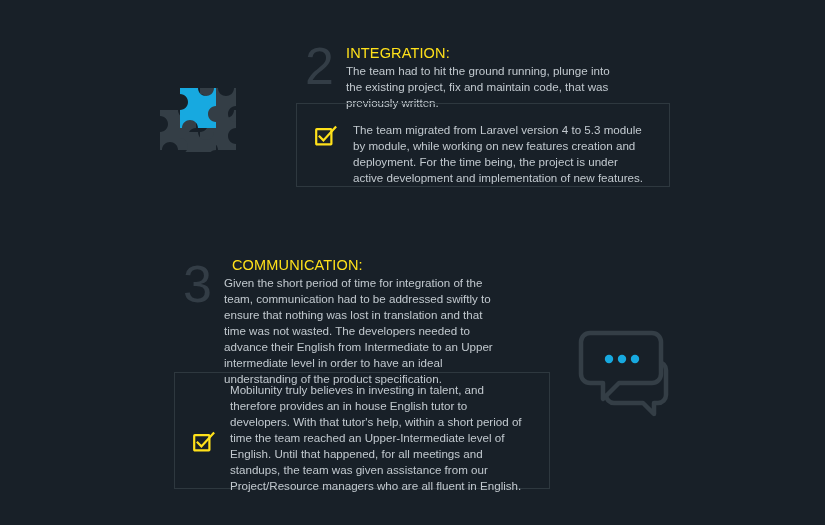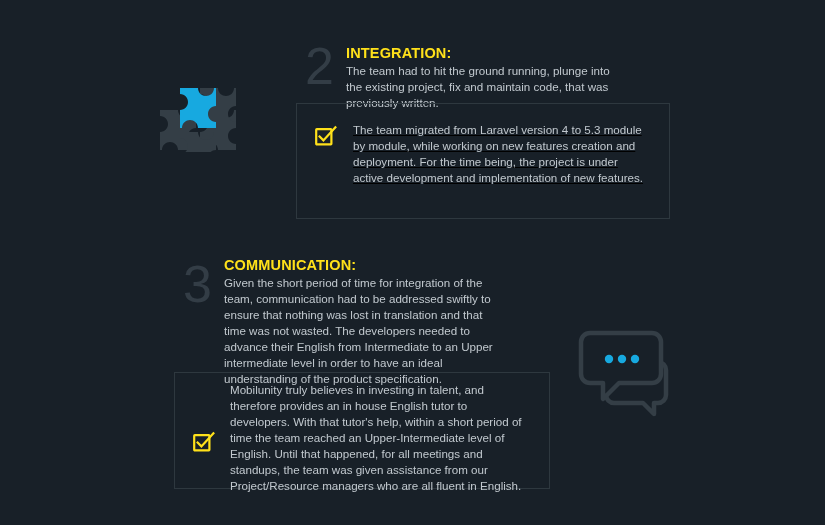--- a/index.html
+++ b/index.html
@@ -31,21 +31,21 @@
     color: #333d46;
     line-height: 1;
     letter-spacing: 0px;
     user-select: none;
   }
 
   
   .sect-title {
     color: #ffe11a;
     font-size: 14.5px;
-    font-weight: bold;
+    font-weight: normal;
     letter-spacing: 0.15px;
     line-height: 1.2;
     margin: 0 0 3px 0;
   }
 
   
   .sect-body {
     color: #c2c9cf;
     font-size: 11.6px;
     line-height: 16px;
@@ -120,21 +120,21 @@
       </g>
     </svg>
   </div>
 
   <div class="abs step-num" style="left:305px; top:40px; width:40px;">2</div>
 
   <div class="abs sect-title" style="left:346px; top:45px; width:330px;">INTEGRATION:</div>
 
   <div class="abs sect-body" style="left:346px; top:63px; width:275px;">The team had to hit the ground running, plunge into the existing project, fix and maintain code, that was previously written.</div>
 
-  <div class="callout" style="left:296px; top:103px; width:374px; height:116px;text-decoration:underline;">
+  <div class="callout" style="left:296px; top:103px; width:374px; height:84px;">
     <span class="cb-check">
       <span class="chk">
         <svg width="22" height="22" viewBox="0 0 22 22" xmlns="http://www.w3.org/2000/svg">
           <rect x="1.2" y="4.2" width="15.2" height="15.2" rx="0.6" fill="none" stroke="#ffe11a" stroke-width="2.2"></rect>
           <path d="M4.6 11.6 L8.4 15.4 L20.4 2.2" fill="none" stroke="#ffe11a" stroke-width="2.2" stroke-linecap="square" stroke-linejoin="miter"></path>
         </svg>
       </span>
     </span>
     <p class="cb-text" style="margin:18px 0 0 18px; width:293px;">The team migrated from Laravel version 4 to 5.3 module by module, while working on new features creation and deployment. For the time being, the project is under active development and implementation of new features.</p>
   </div>
@@ -149,21 +149,21 @@
                a9 9 0 0 1 -9 -9 v-32 a9 9 0 0 1 9 -9 z" fill="#182028" stroke="#343e46" stroke-width="4.5" stroke-linejoin="round" stroke-linecap="round"></path>
 
       <circle cx="33" cy="31" r="4.2" fill="#17a9e0"></circle>
       <circle cx="46" cy="31" r="4.2" fill="#17a9e0"></circle>
       <circle cx="59" cy="31" r="4.2" fill="#17a9e0"></circle>
     </svg>
   </div>
 
   <div class="abs step-num" style="left:183px; top:258px; width:40px;">3</div>
 
-  <div class="abs sect-title" style="left:224px; top:257px; width:330px;">COMMUNICATION:</div>
+  <div class="abs sect-title" style="left:232px; top:257px; width:330px;">COMMUNICATION:</div>
 
   <div class="abs sect-body" style="left:224px; top:275px; width:278px;">Given the short period of time for integration of the team, communication had to be addressed swiftly to ensure that nothing was lost in translation and that time was not wasted. The developers needed to advance their English from Intermediate to an Upper intermediate level in order to have an ideal understanding of the product specification.</div>
 
   <div class="callout" style="left:174px; top:372px; width:376px; height:117px;align-items:center;">
     <span class="cb-check">
       <span class="chk">
         <svg width="22" height="22" viewBox="0 0 22 22" xmlns="http://www.w3.org/2000/svg">
           <rect x="1.2" y="4.2" width="15.2" height="15.2" rx="0.6" fill="none" stroke="#ffe11a" stroke-width="2.2"></rect>
           <path d="M4.6 11.6 L8.4 15.4 L20.4 2.2" fill="none" stroke="#ffe11a" stroke-width="2.2" stroke-linecap="square" stroke-linejoin="miter"></path>
         </svg>

